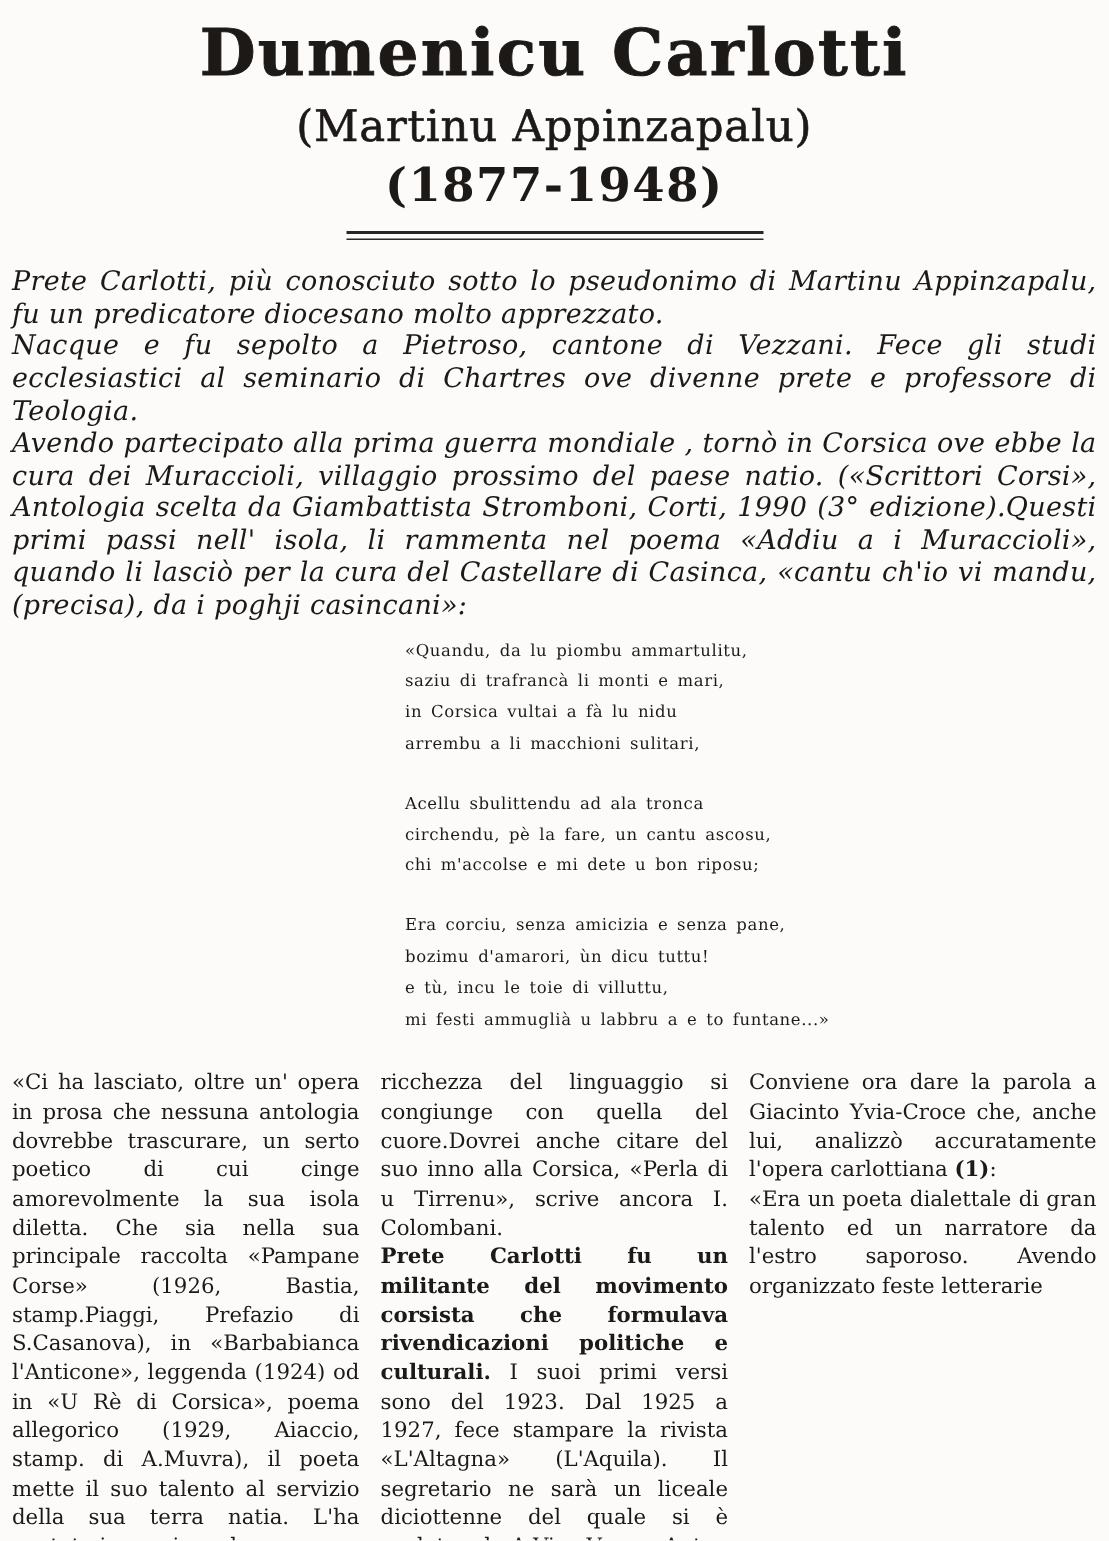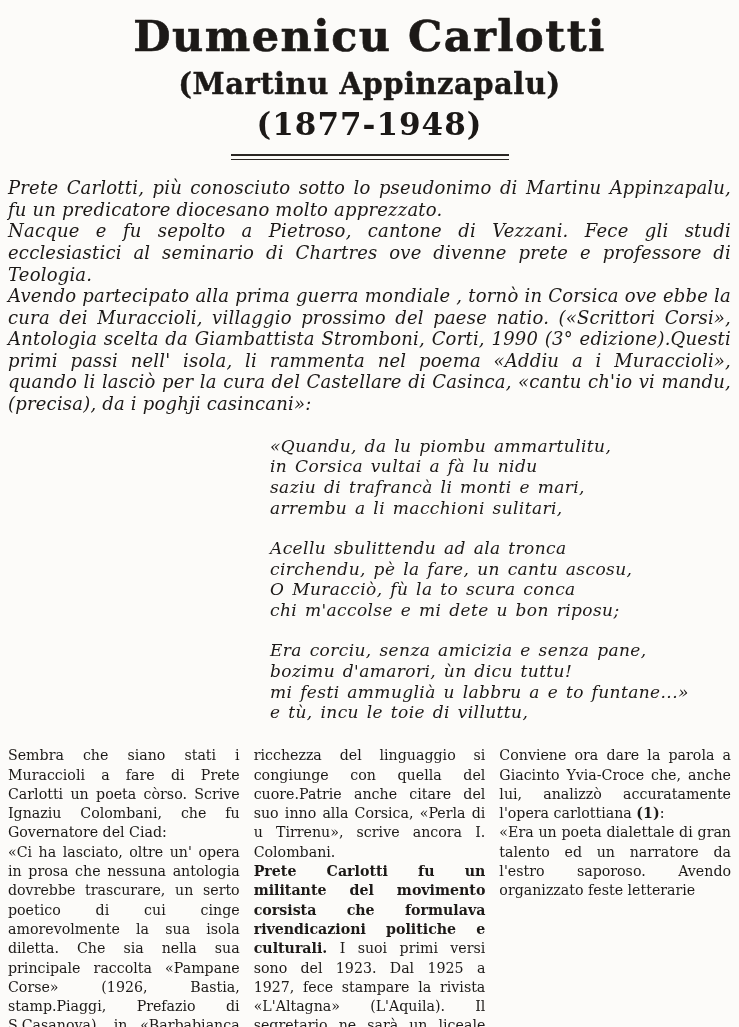--- a/index.html
+++ b/index.html
@@ -13,42 +13,41 @@
     overflow:hidden;
     position:relative;
   }
   
   .header { text-align:center; }
   .title {
     font-size:43px; font-weight:bold; letter-spacing:1.5px; line-height:1.05;
     -webkit-text-stroke:0.6px #1c1917;
   }
   .subtitle {
-    font-size:29px; font-weight:bold; letter-spacing:0.5px; margin-top:8px;
+    font-size:29px; font-weight:normal; letter-spacing:0.5px; margin-top:8px;
     -webkit-text-stroke:0.4px #1c1917;
   }
   .dates { font-size:31px; font-weight:bold; margin-top:5px; letter-spacing:1px; }
   .double-rule {
     width:278px; height:3px; margin:12px auto 0 auto;
     border-top:2px solid #2a2624; border-bottom:1px solid #2a2624;
   }
   
   .intro {
     margin-top:17px;
     font-style:italic;
     font-size:18px; line-height:21.6px;
     text-align:justify;
     letter-spacing:0.2px;
   }
   .intro p { margin:0; }
   
   .poem {
-    margin-top:21px; margin-left:262px;
-    font-style:italic;
-    font-size:17px; line-height:20.8px;
+    margin-top:9px; margin-left:262px;
+    font-size:11px; line-height:20.8px;
     letter-spacing:0.4px;
     word-spacing:2px;
   }
   .stanza { margin:0; }
   .stanza + .stanza { margin-top:19px; }
   .poem-line { white-space:nowrap; }
   
   .cols {
     display:flex; gap:14px;
     margin-top:23px;
@@ -75,47 +74,45 @@
 
   <div class="intro">
     <p>Prete Carlotti, più conosciuto sotto lo pseudonimo di Martinu Appinzapalu, fu un predicatore diocesano molto apprezzato.</p>
     <p>Nacque e fu sepolto a Pietroso, cantone di Vezzani. Fece gli studi ecclesiastici al seminario di Chartres ove divenne prete e professore di Teologia.</p>
     <p>Avendo partecipato alla prima guerra mondiale , tornò in Corsica ove ebbe la cura dei Muraccioli, villaggio prossimo del paese natio. («Scrittori Corsi», Antologia scelta da Giambattista Stromboni, Corti, 1990 (3° edizione).Questi primi passi nell' isola, li rammenta nel poema «Addiu a i Muraccioli», quando li lasciò per la cura del Castellare di Casinca, «cantu ch'io vi mandu, (precisa), da i poghji casincani»:</p>
   </div>
 
   <div class="poem">
     <div class="stanza">
       <div class="poem-line">«Quandu, da lu piombu ammartulitu,</div>
+      <div class="poem-line">saziu di trafrancà li monti e mari,</div>
       <div class="poem-line">in Corsica vultai a fà lu nidu</div>
-      <div class="poem-line">saziu di trafrancà li monti e mari,</div>
       <div class="poem-line">arrembu a li macchioni sulitari,</div>
     </div>
     <div class="stanza">
       <div class="poem-line">Acellu sbulittendu ad ala tronca</div>
       <div class="poem-line">circhendu, pè la fare, un cantu ascosu,</div>
-      <div class="poem-line">O Muracciò, fù la to scura conca</div>
       <div class="poem-line">chi m'accolse e mi dete u bon riposu;</div>
     </div>
     <div class="stanza">
       <div class="poem-line">Era corciu, senza amicizia e senza pane,</div>
       <div class="poem-line">bozimu d'amarori, ùn dicu tuttu!</div>
+      <div class="poem-line">e tù, incu le toie di villuttu,</div>
       <div class="poem-line">mi festi ammuglià u labbru a e to funtane...»</div>
-      <div class="poem-line">e tù, incu le toie di villuttu,</div>
     </div>
   </div>
 
   <div class="cols">
 
     <div class="col">
-      <p>Sembra che siano stati i Muraccioli a fare di Prete Carlotti un poeta còrso. Scrive Ignaziu Colombani, che fu Governatore del Ciad:</p>
       <p>«Ci ha lasciato, oltre un' opera in prosa che nessuna antologia dovrebbe trascurare, un serto poetico di cui cinge amorevolmente la sua isola diletta. Che sia nella sua principale raccolta «Pampane Corse» (1926, Bastia, stamp.Piaggi, Prefazio di S.Casanova), in «Barbabianca l'Anticone», leggenda (1924) od in «U Rè di Corsica», poema allegorico (1929, Aiaccio, stamp. di A.Muvra), il poeta mette il suo talento al servizio della sua terra natia. L'ha cantata in versi ove la</p>
     </div>
 
     <div class="col">
-      <p>ricchezza del linguaggio si congiunge con quella del cuore.Patrie anche citare del suo inno alla Corsica, «Perla di u Tirrenu», scrive ancora I. Colombani.</p>
+      <p>ricchezza del linguaggio si congiunge con quella del cuore.Dovrei anche citare del suo inno alla Corsica, «Perla di u Tirrenu», scrive ancora I. Colombani.</p>
       <p><span class="bold">Prete Carlotti fu un militante del movimento corsista che formulava rivendicazioni politiche e culturali.</span><span> I suoi primi versi sono del 1923. Dal 1925 a 1927, fece stampare la rivista «L'Altagna» (L'Aquila). Il segretario ne sarà un liceale diciottenne del quale si è parlato ad «A Viva Voce», Anton Francescu Filippini, orfano di guerra. Martinu Appinzapalu pubblicò numerosi articoli in «La Nouvelle Corse», «La Patrie Corse», «A</span></p>
     </div>
 
     <div class="col">
       <p><span>Conviene ora dare la parola a Giacinto Yvia-Croce che, anche lui, analizzò accuratamente l'opera carlottiana </span><span class="bold">(1)</span><span>:</span></p>
       <p><span>«Era un poeta dialettale di gran talento ed un narratore da l'estro saporoso. Avendo organizzato feste letterarie </span></p>
     </div>
 
   </div>
 

